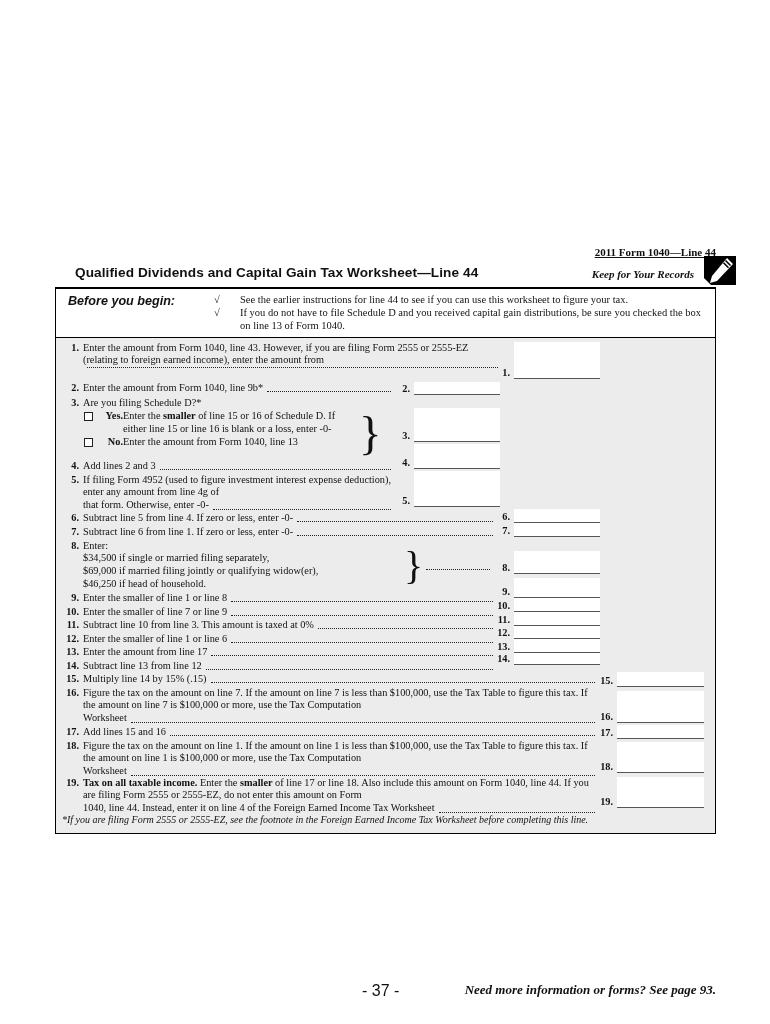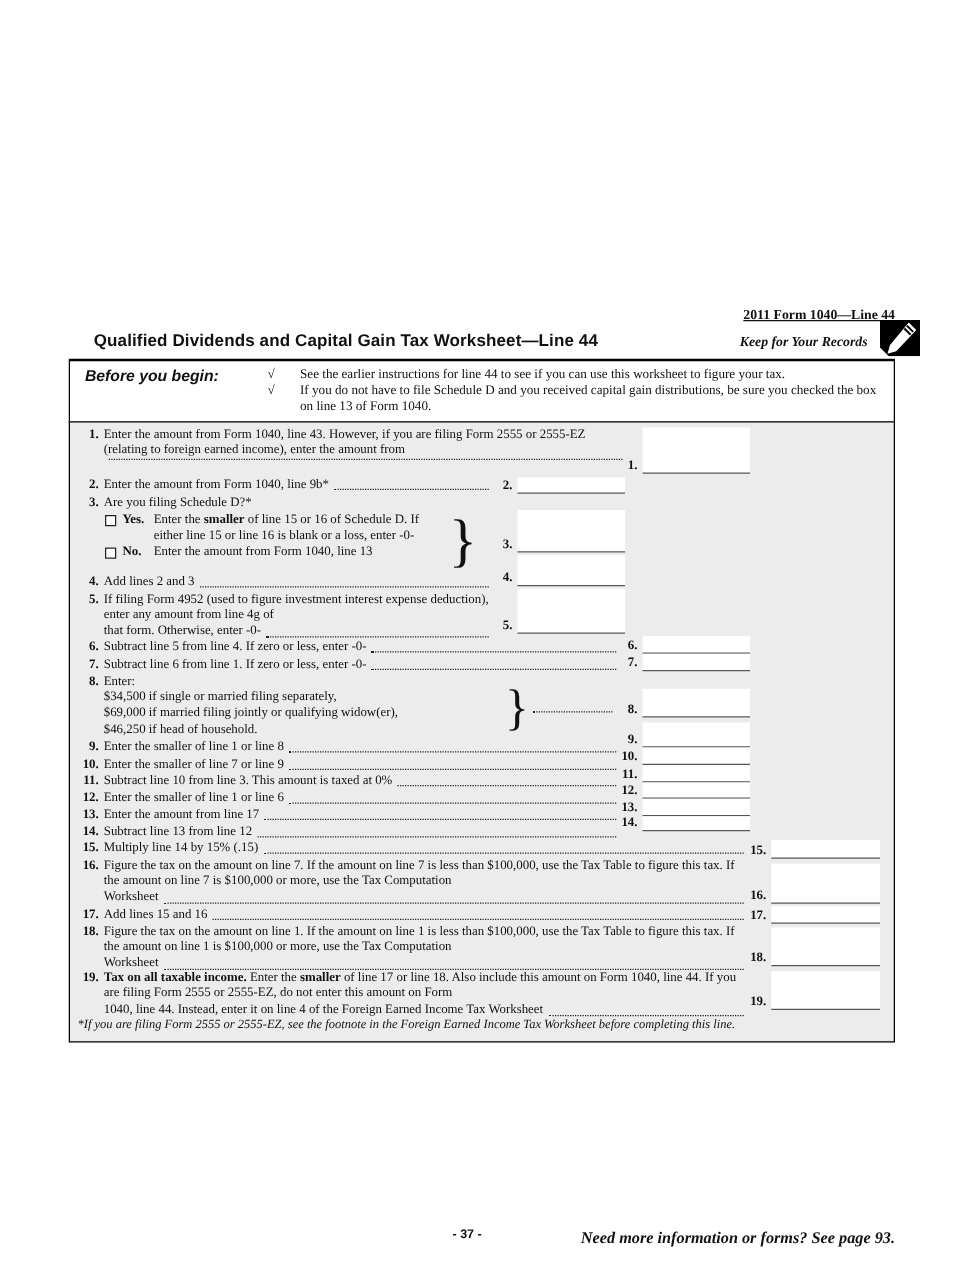--- a/index.html
+++ b/index.html
@@ -33,38 +33,38 @@
   .tb { display:block; }
   .lastline { display:flex; align-items:stretch; }
   .lead { flex:1; min-width:8px; border-bottom:1.5px dotted #222; margin:0 1px 2px 4px; }
   .w1 { width:437px; } .wA { width:330px; } .wB { width:432px; } .wC { width:534px; }
   .t1w { display:block; width:399px; white-space:normal; }
   b { font-weight:bold; }
 
   
   .ynrow { display:flex; align-items:flex-start; margin-top:.5px; }
   .cbx { width:9px; height:9px; min-width:9px; border:1px solid #222; background:#fff; margin:2px 5px 0 1px; display:inline-block; }
-  .yn { min-width:25px; font-weight:bold; white-space:nowrap; }
+  .yn { min-width:25px; font-weight:bold; white-space:nowrap;text-align:right; }
   .ytext { width:218px; white-space:normal; }
 
   .brace { position:absolute; font-family:"Liberation Serif", serif; font-weight:400; color:#111; }
   .brace3 { left:303px; top:72px; font-size:47px; line-height:47px; }
   .brace8 { left:348px; top:208px; font-size:40px; line-height:40px; }
   .lead8 { position:absolute; left:370px; top:224px; width:64px; height:8px; border-bottom:1.5px dotted #222; }
 
   
   .entry { position:absolute; display:flex; align-items:flex-end; }
   .cA { left:332px; width:112px; } .cB { left:432px; width:112px; } .cC { left:535px; width:113px; }
   .elab { width:26px; min-width:26px; text-align:right; padding-right:4px; font-weight:bold; font-size:10.3px; line-height:12px; }
   .ebox { flex:1; background:#fff; border-bottom:1.3px solid #555; }
 
   .footnote { position:absolute; left:6px; top:476px; width:648px; font-style:italic; font-size:10px; line-height:12px; }
 
   
-  .footer-page { position:absolute; left:362px; top:982px; font-family:"Liberation Sans", sans-serif; font-weight:bold; font-size:10px; }
+  .footer-page { position:absolute; left:362px; top:982px; font-family:"Liberation Sans", sans-serif; font-weight:normal; font-size:16px; }
   .footer-note { position:absolute; right:54px; top:982px; font-weight:bold; font-style:italic; font-size:13px; }
 </style>
 </head>
 <body>
 
 <div class="page">
 
   <div class="hdr-right">2011 Form 1040—Line 44</div>
 
   <div class="title-row">

